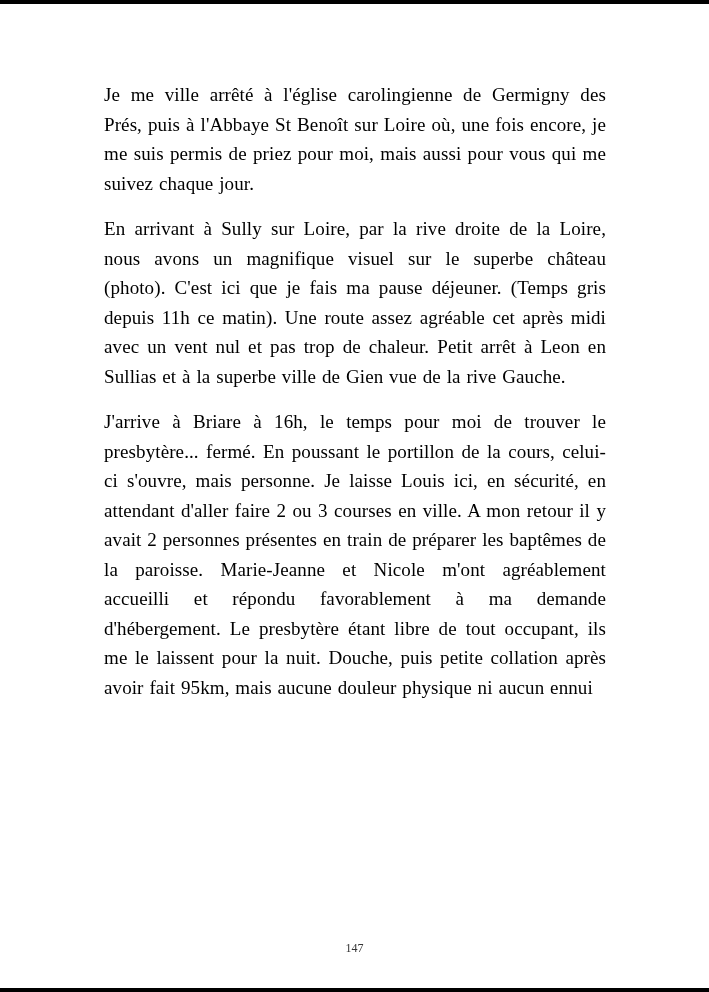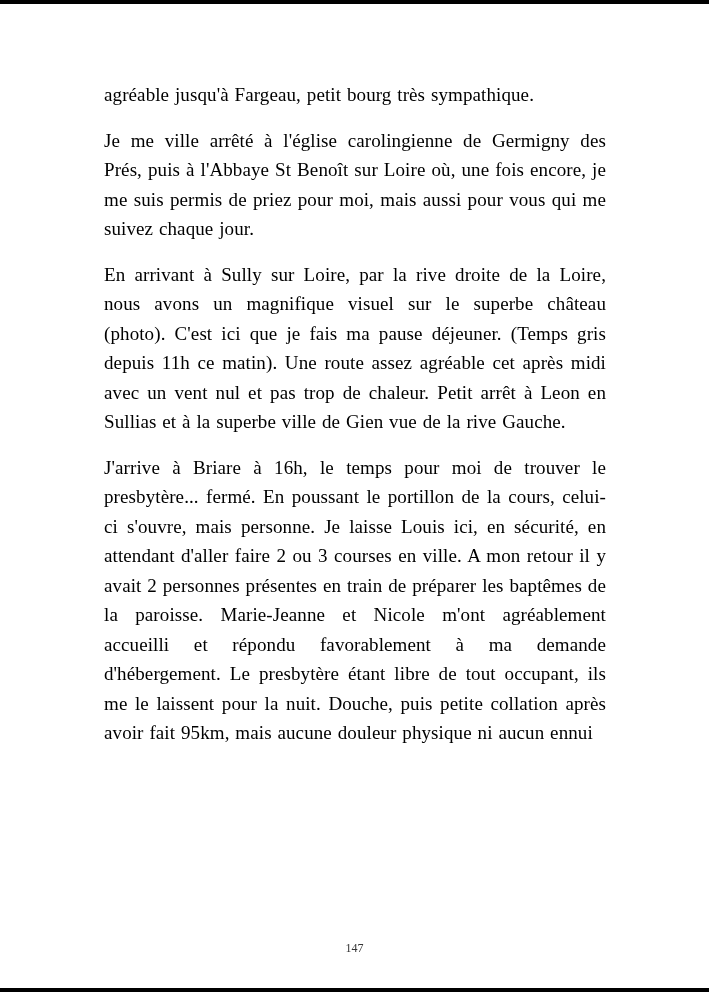--- a/index.html
+++ b/index.html
@@ -49,21 +49,20 @@
     color: #333333;
     font-family: "Liberation Serif", "DejaVu Serif", serif;
   }
 </style>
 </head>
 <body>
 
 <div class="edge-bar top"></div>
 
 <div class="page-content">
-  <p>agréable jusqu'à Fargeau, petit bourg très sympathique.</p>
   <p>Je me ville arrêté à l'église carolingienne de Germigny des Prés, puis à l'Abbaye St Benoît sur Loire où, une fois encore, je me suis permis de priez pour moi, mais aussi pour vous qui me suivez chaque jour.</p>
   <p>En arrivant à Sully sur Loire, par la rive droite de la Loire, nous avons un magnifique visuel sur le superbe château (photo). C'est ici que je fais ma pause déjeuner. (Temps gris depuis 11h ce matin). Une route assez agréable cet après midi avec un vent nul et pas trop de chaleur. Petit arrêt à Leon en Sullias et à la superbe ville de Gien vue de la rive Gauche.</p>
   <p>J'arrive à Briare à 16h, le temps pour moi de trouver le presbytère...  fermé.  En poussant le portillon de la cours, celui-ci s'ouvre, mais personne. Je laisse Louis ici, en sécurité, en attendant d'aller faire 2 ou 3 courses en ville. A mon retour il y avait 2 personnes présentes en train de préparer les baptêmes de la paroisse. Marie-Jeanne et Nicole m'ont agréablement accueilli et répondu favorablement à ma demande d'hébergement. Le presbytère étant libre de tout occupant, ils me le laissent pour la nuit. Douche, puis petite collation après avoir fait 95km, mais aucune douleur physique ni aucun ennui</p>
 </div>
 
 <div class="page-number">147</div>
 
 <div class="edge-bar bottom"></div>
 
 </body></html>

